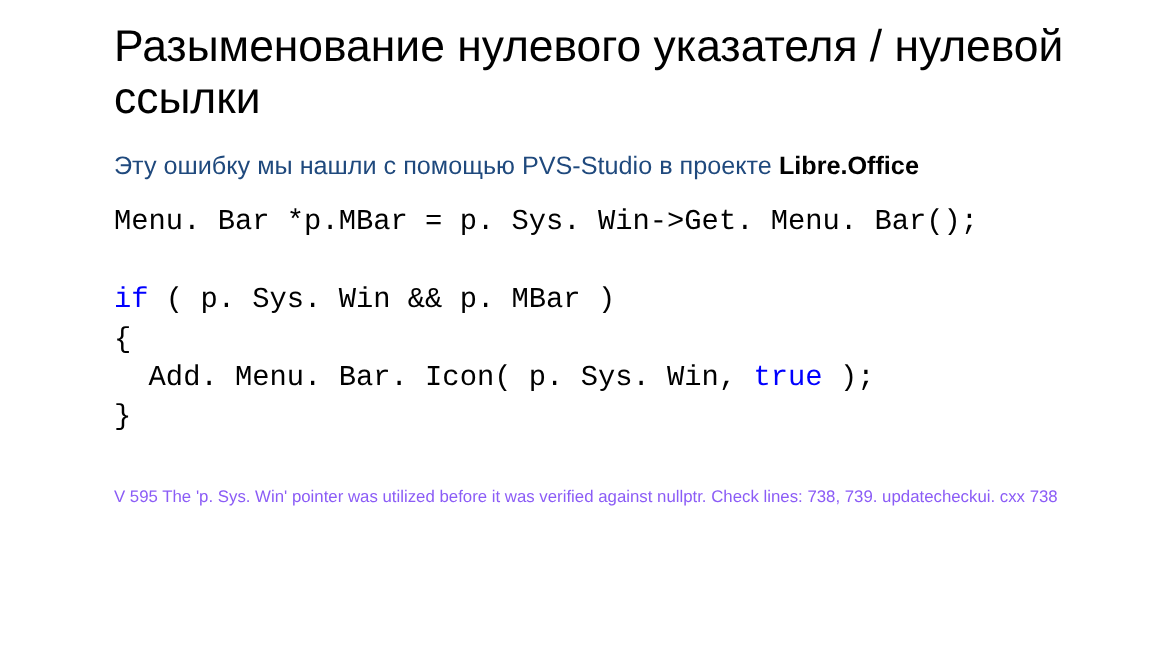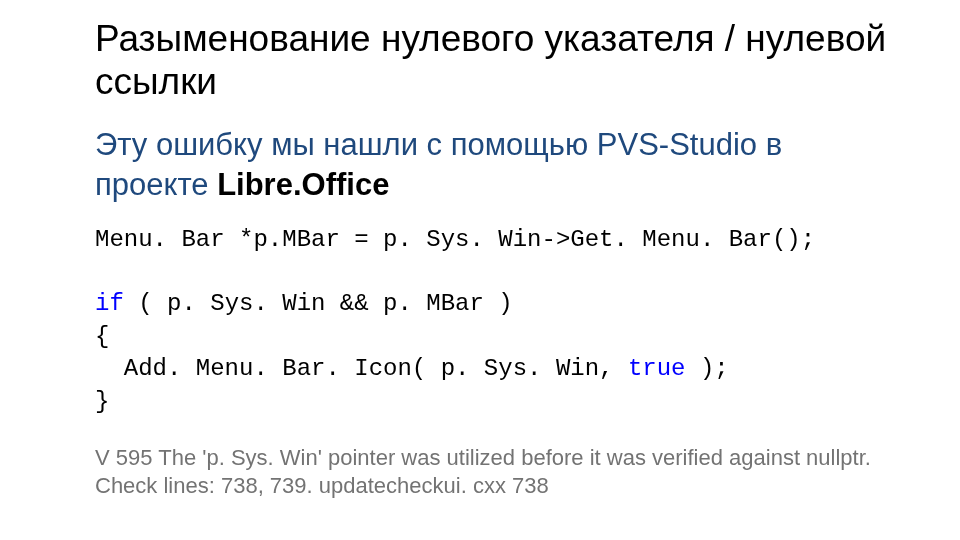--- a/index.html
+++ b/index.html
@@ -19,44 +19,44 @@
     height: 100%;
   }
   .title {
     font-size: 37px;
     line-height: 1.15;
     font-weight: 400;
     margin: 0 0 22px 0;
     color: #000;
   }
   .subtitle {
-    font-size: 31px;
+    font-size: 21px;
     line-height: 1.3;
     font-weight: 400;
     margin: 0 0 18px 0;
     color: #1f497d;
   }
   .subtitle .bold {
     font-weight: 700;
     color: #000;
   }
   .code {
     font-family: Consolas, "Courier New", monospace;
     font-size: 24px;
     line-height: 1.35;
     white-space: pre;
     color: #000;
-    margin-bottom: 26px;
+    margin-bottom: 40px;
   }
   .kw { color: #0000ff; }
   .footnote {
     font-family: "Segoe UI", "Helvetica Neue", Arial, sans-serif;
-    font-size: 22px;
+    font-size: 14px;
     line-height: 1.25;
-    color: #737373;
+    color: #8b5cf6;
     white-space: normal;
     max-width: 820px;
   }
 </style>
 </head>
 <body>
 
 <div class="slide">
 
   <h1 class="title">Разыменование нулевого указателя / нулевой ссылки</h1>

